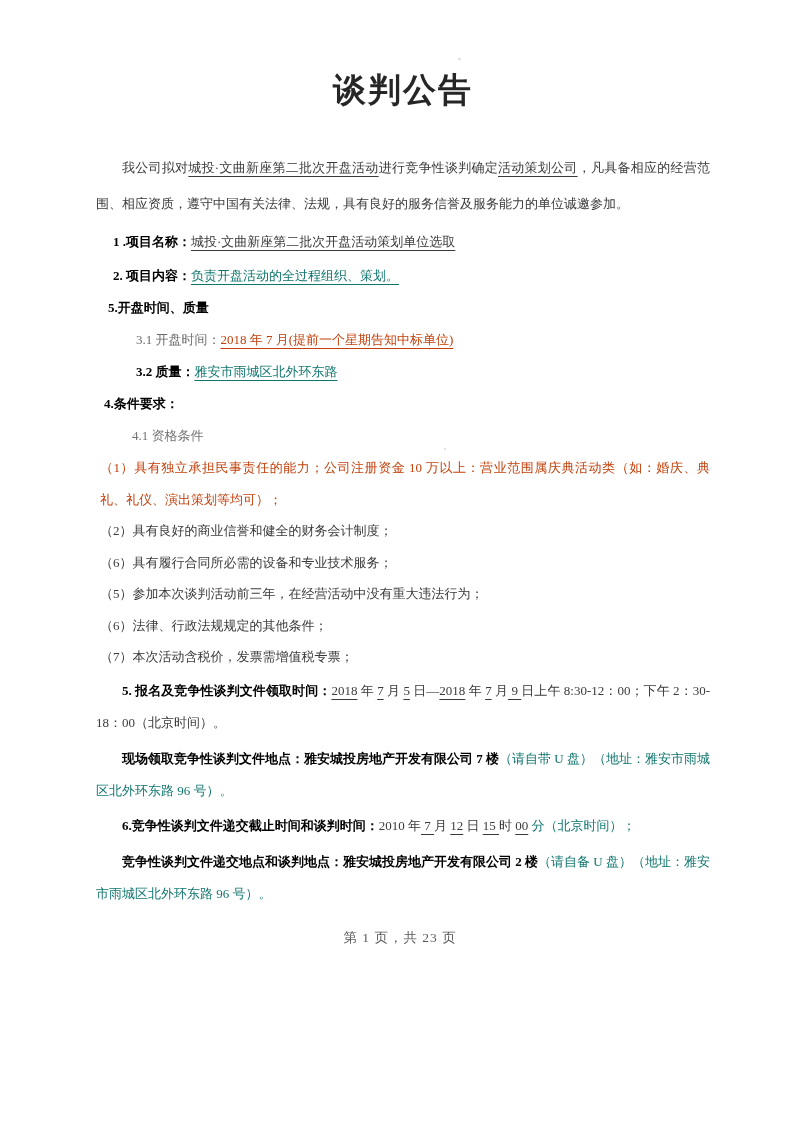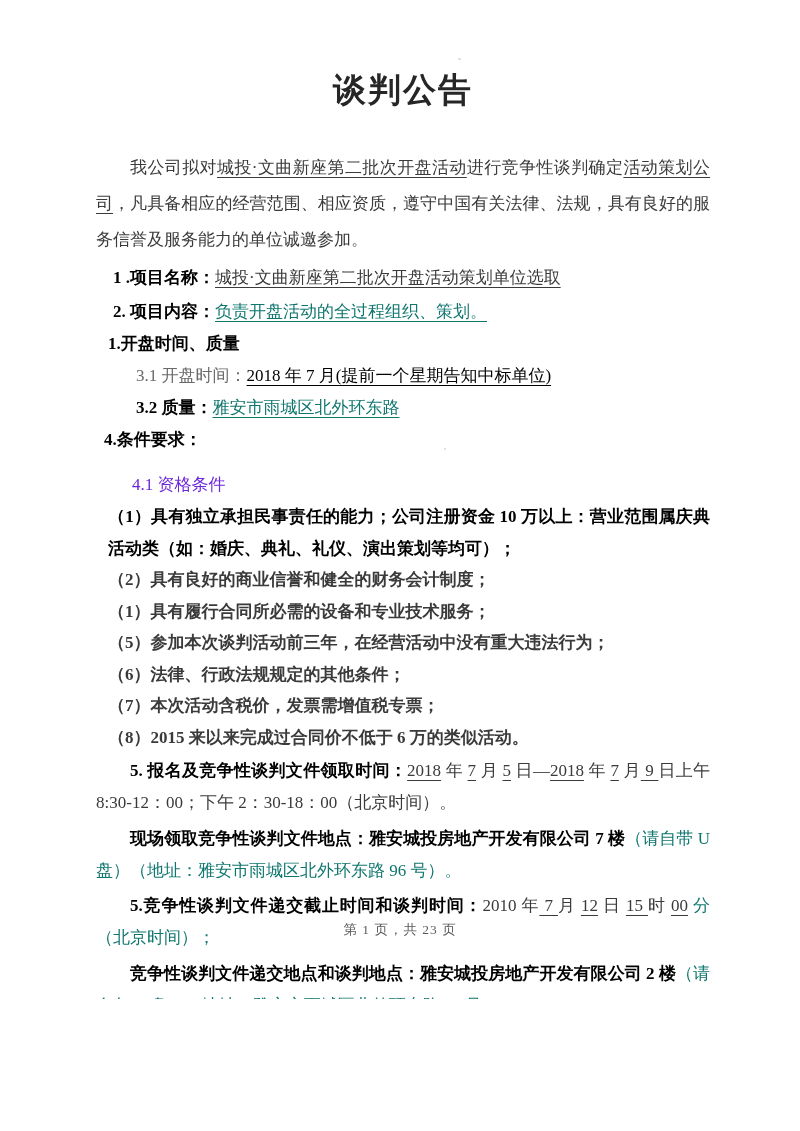--- a/index.html
+++ b/index.html
@@ -15,81 +15,80 @@
   }
   .title {
     margin:0;
     text-align:center;
     font-size:33px;
     line-height:52px;
     font-weight:bold;
     color:#262626;
     letter-spacing:2px;
   }
-  p { margin:0; font-size:17px; line-height:32px; }
+  p { margin:0; font-size:13px; line-height:32px; }
   .intro { margin-top:34px; line-height:36px; text-align:justify; text-indent:2em; }
   .u  { text-decoration:underline; text-underline-offset:4px; text-decoration-thickness:1px; }
   .b  { font-weight:bold; color:#000000; }
   .mid { color:#0f766e; }
-  .faint { color:#000000; }
+  .faint { color:#c2410c; }
   .item1 { margin-top:4px; margin-left:17px; }
   .item2 { margin-top:2px; margin-left:17px; }
   .h3x   { margin-left:12px; }
   .s31   { margin-left:40px; color:#6a6a6a; }
   .s32   { margin-left:40px; }
   .h4x   { margin-left:8px; }
-  .s41   { margin-left:36px; color:#6d28d9;margin-top:13px; }
-  .cond  { margin-left:12px; line-height:31.5px; text-align:justify;font-weight:bold; }
+  .s41   { margin-left:36px; color:#737373; }
+  .cond  { margin-left:4px; line-height:31.5px; text-align:justify; }
   .p5    { margin-top:2px; text-indent:2em; text-align:justify;font-family:Liberation Serif, serif; }
   .loc   { margin-top:4px; text-indent:2em; text-align:justify; }
   .p6    { margin-top:3px; text-indent:2em; text-align:justify; }
   .footer {
-    position:absolute; left:0; right:0; bottom:60px;
+    position:absolute; left:0; right:0; bottom:52px;
     text-align:center; font-size:13.5px; color:#5a5a5a; letter-spacing:1px;
   }
   .speck { position:absolute; background:#b9b9b9; border-radius:50%; opacity:.55; }
   .speck.s1 { width:3px; height:2px; left:458px; top:58px; }
   .speck.s2 { width:2px; height:2px; left:444px; top:448px; }
 </style>
 </head>
 <body>
 
 <div class="page">
 
   <h1 class="title">谈判公告</h1>
 
   <p class="intro"><span>我公司拟对</span><span class="u">城投·文曲新座第二批次开盘活动</span><span>进行竞争性谈判确定</span><span class="u">活动策划公司</span><span>，凡具备相应的经营范围、相应资质，遵守中国有关法律、法规，具有良好的服务信誉及服务能力的单位诚邀参加。</span></p>
 
   <p class="item1"><span class="b">1 .项目名称：</span><span class="u">城投·文曲新座第二批次开盘活动策划单位选取</span></p>
 
   <p class="item2"><span class="b">2. 项目内容：</span><span class="u mid">负责开盘活动的全过程组织、策划。</span></p>
 
-  <p class="h3x b">1.开盘时间、质量</p>
+  <p class="h3x b">5.开盘时间、质量</p>
 
   <p class="s31"><span>3.1 开盘时间：</span><span class="u faint">2018 年 7 月(提前一个星期告知中标单位)</span></p>
 
   <p class="s32"><span class="b">3.2 质量：</span><span class="u mid">雅安市雨城区北外环东路</span></p>
 
   <p class="h4x b">4.条件要求：</p>
 
   <p class="s41">4.1 资格条件</p>
 
   <p class="cond faint">（1）具有独立承担民事责任的能力；公司注册资金 10 万以上：营业范围属庆典活动类（如：婚庆、典礼、礼仪、演出策划等均可）；</p>
   <p class="cond">（2）具有良好的商业信誉和健全的财务会计制度；</p>
-  <p class="cond">（1）具有履行合同所必需的设备和专业技术服务；</p>
+  <p class="cond">（6）具有履行合同所必需的设备和专业技术服务；</p>
   <p class="cond">（5）参加本次谈判活动前三年，在经营活动中没有重大违法行为；</p>
   <p class="cond">（6）法律、行政法规规定的其他条件；</p>
   <p class="cond">（7）本次活动含税价，发票需增值税专票；</p>
-  <p class="cond">（8）2015 来以来完成过合同价不低于 6 万的类似活动。</p>
 
   <p class="p5"><span class="b">5. 报名及竞争性谈判文件领取时间：</span><span class="u">2018</span><span> 年 </span><span class="u">7</span><span> 月 </span><span class="u">5</span><span> 日—</span><span class="u">2018</span><span> 年 </span><span class="u">7</span><span> 月</span><span class="u"> 9 </span><span>日上午 8:30-12：00；下午 2：30-18：00（北京时间）。</span></p>
 
   <p class="loc"><span class="b">现场领取竞争性谈判文件地点：雅安城投房地产开发有限公司 7 楼</span><span class="mid">（请自带 U 盘）（地址：雅安市雨城区北外环东路 96 号）。</span></p>
 
-  <p class="p6"><span class="b">5.竞争性谈判文件递交截止时间和谈判时间：</span><span>2010 年</span><span class="u"> 7 </span><span>月 </span><span class="u">12</span><span> 日 </span><span class="u">15 </span><span>时 </span><span class="u">00</span><span class="mid"> 分（北京时间）；</span></p>
+  <p class="p6"><span class="b">6.竞争性谈判文件递交截止时间和谈判时间：</span><span>2010 年</span><span class="u"> 7 </span><span>月 </span><span class="u">12</span><span> 日 </span><span class="u">15 </span><span>时 </span><span class="u">00</span><span class="mid"> 分（北京时间）；</span></p>
 
   <p class="loc"><span class="b">竞争性谈判文件递交地点和谈判地点：雅安城投房地产开发有限公司 2 楼</span><span class="mid">（请自备 U 盘）（地址：雅安市雨城区北外环东路 96 号）。</span></p>
 
   <div class="footer">第 1 页，共 23 页</div>
 
   <span class="speck s1"></span>
   <span class="speck s2"></span>
 </div>
 
 </body></html>

